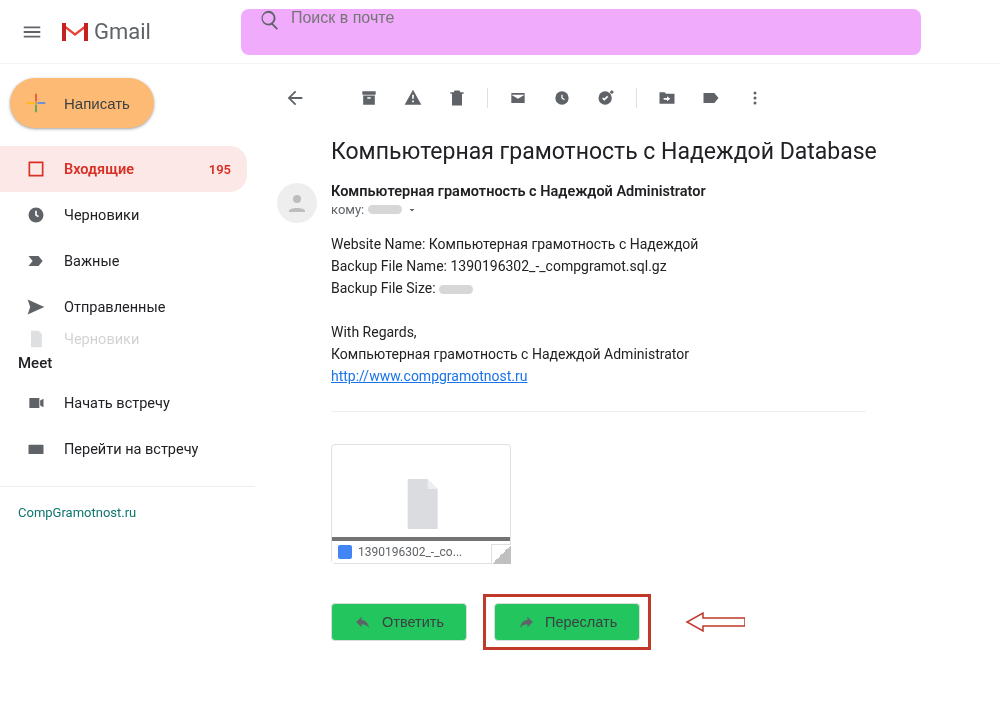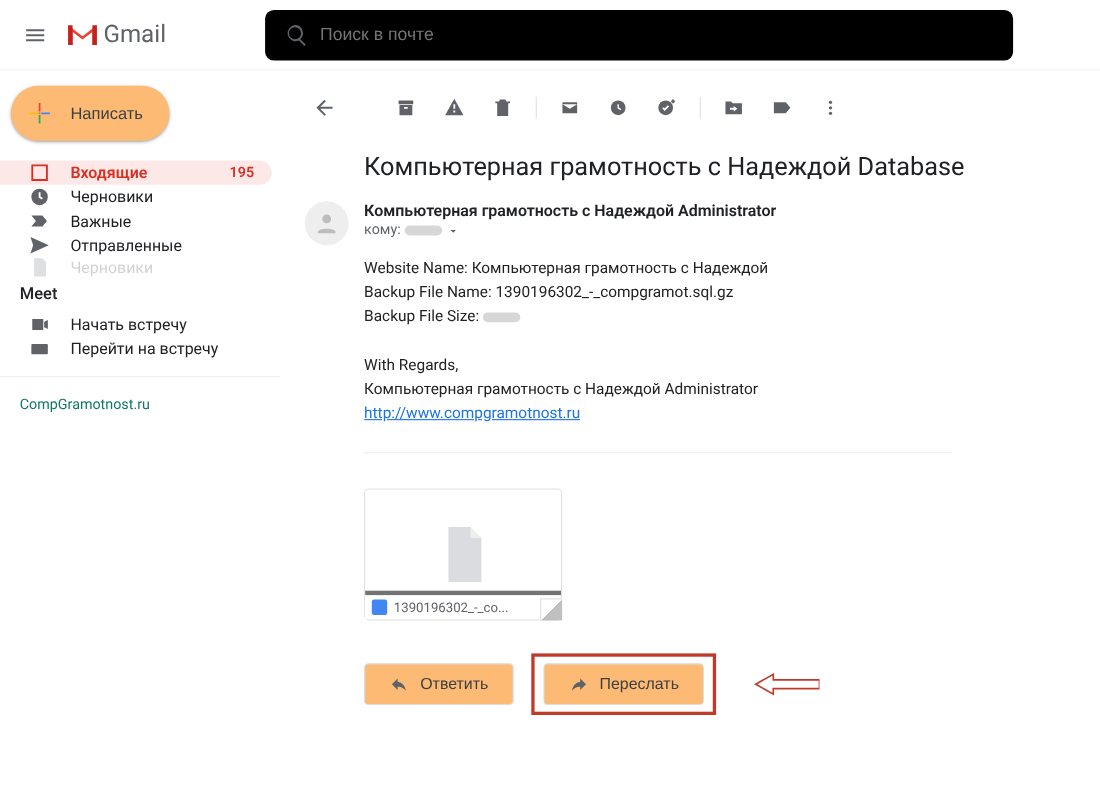--- a/index.html
+++ b/index.html
@@ -32,23 +32,23 @@
   }
   .logo-text {
     font-size: 22px;
     color: #5f6368;
   }
   .search-bar {
     margin-left: 90px;
     flex: 1;
     max-width: 680px;
     height: 46px;
-    background: #000000;
+    background: #f0abfc;
     border-radius: 8px;
-    display: flex; align-items: center;
+    display: flex; align-items: flex-start;
     padding: 0 8px;
   }
   .search-bar .icon { color: #5f6368; margin: 0 10px; }
   .search-bar input {
     border: none; background: transparent; outline: none;
     font-size: 16px; color: #5f6368; flex: 1;
   }
   .layout { display: flex; height: calc(100% - 64px); }
   .sidebar {
     width: 255px;
@@ -61,21 +61,21 @@
     padding: 0 24px 0 12px;
     border-radius: 25px;
     background: #fdba74;
     border: none;
     box-shadow: 0 1px 2px rgba(60,64,67,.3), 0 1px 3px 1px rgba(60,64,67,.15);
     display: inline-flex; align-items: center; gap: 14px;
     font-size: 15px; font-weight: 500; color: #3c4043;
     cursor: pointer;
   }
   .nav-item {
-    height: 22px;
+    height: 46px;
     display: flex; align-items: center;
     padding: 0 16px 0 26px;
     border-radius: 0 17px 17px 0;
     margin-right: 8px;
     cursor: pointer;
     color: #202124;
   }
   .nav-item .icon { width: 20px; color: #5f6368; }
   .nav-item .label { margin-left: 18px; font-size: 14.5px; flex: 1; }
   .nav-item.active { background: #fce8e6; color: #d93025; font-weight: 600; }
@@ -149,21 +149,21 @@
     background: linear-gradient(135deg, #fff 50%, #c0c0c0 50%);
     border-left: 1px solid #e0e0e0;
     border-top: 1px solid #e0e0e0;
   }
   .actions { display: flex; gap: 16px; margin: 30px 0 0 0; align-items: center; }
   .action-btn {
     height: 38px;
     padding: 0 22px;
     border: 1px solid #dadce0;
     border-radius: 4px;
-    background: #fdba74;
+    background: #22c55e;
     display: inline-flex; align-items: center; gap: 10px;
     font-size: 14.5px; color: #3c4043; font-weight: 500;
     cursor: pointer;
   }
   .highlight-box {
     border: 3px solid #c0392b;
     padding: 6px 8px;
   }
   .arrow-annot {
     display: inline-flex; align-items: center;

